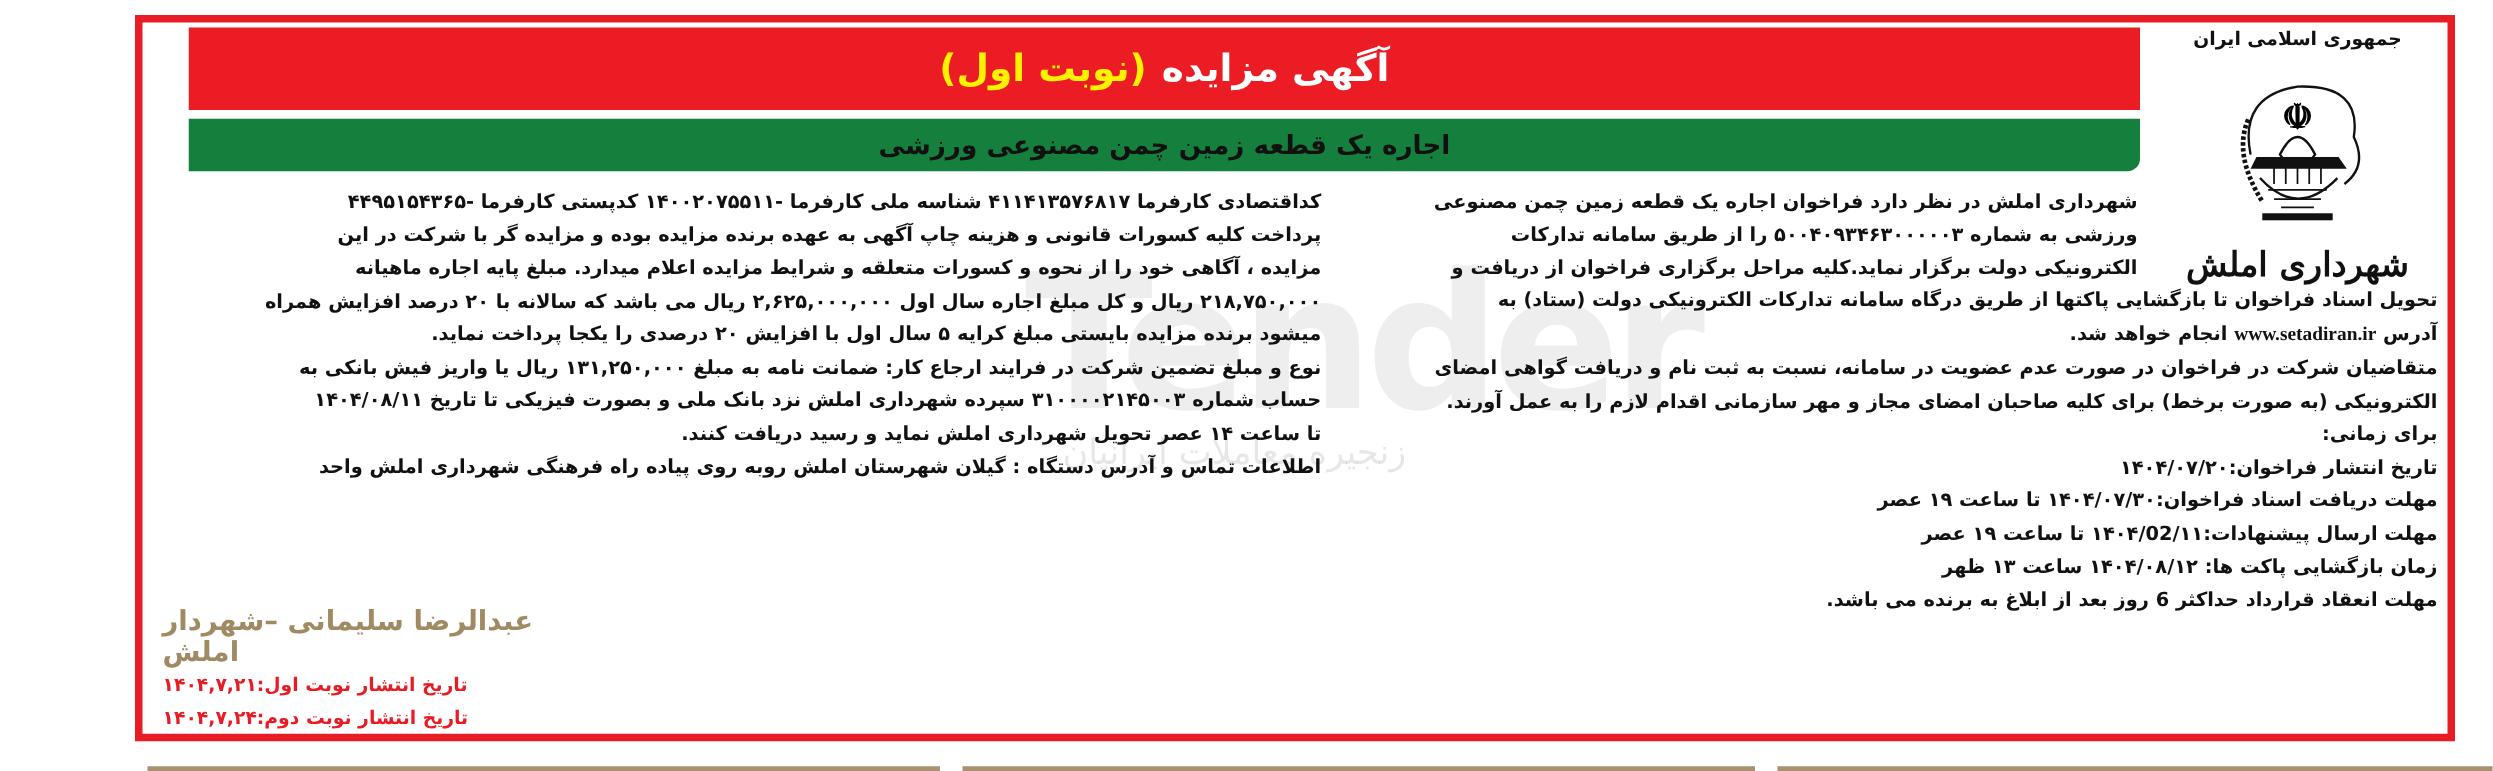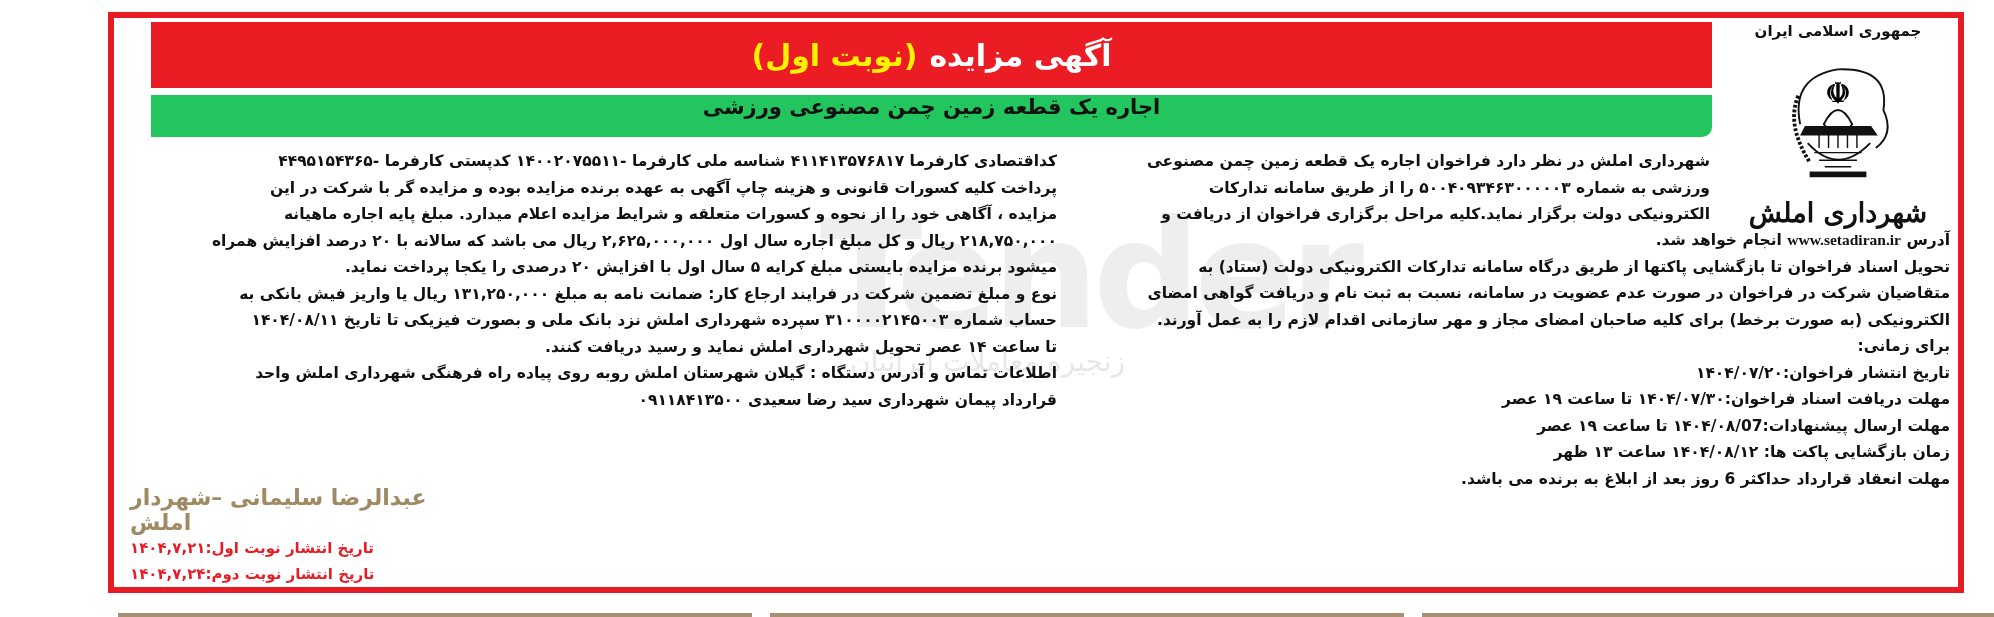--- a/index.html
+++ b/index.html
@@ -20,21 +20,21 @@
   .title-banner {
     position: absolute; left: 151px; top: 22px; width: 1561px; height: 66px;
     background: #ec1c24; display: flex; align-items: center; justify-content: center;
     direction: rtl; gap: 12px;
   }
   .title-main { color: #ffffff; font-weight: bold; font-size: 30px; font-family: "DejaVu Sans", sans-serif; text-align: center; }
   .title-round { color: #fff200; font-weight: bold; font-size: 30px; font-family: "DejaVu Sans", sans-serif; }
 
   .subtitle-bar {
     position: absolute; left: 151px; top: 95px; width: 1561px; height: 42px;
-    background: #22c55e; border-radius: 0 0 10px 0; display: flex; justify-content: center;
+    background: #15803d; border-radius: 0 0 10px 0; display: flex; align-items: center; justify-content: center;
     direction: rtl;
   }
   .subtitle-text { font-weight: bold; font-size: 21px; color: #111; }
 
   
   .logo-block {
     position: absolute; left: 1722px; top: 18px; width: 232px; height: 210px;
     display: flex; flex-direction: column; align-items: center; direction: rtl; gap: 12px;
   }
   .logo-country { font-size: 15px; font-weight: bold; margin-top: 4px; }
@@ -100,47 +100,46 @@
   <div class="logo-name">شهرداری املش</div>
 </div>
 
 <div class="col col-right-top">
   <span class="line">شهرداری املش در نظر دارد فراخوان اجاره یک قطعه زمین چمن مصنوعی</span>
   <span class="line">ورزشی به شماره ۵۰۰۴۰۹۳۴۶۳۰۰۰۰۰۳ را از طریق سامانه تدارکات</span>
   <span class="line">الکترونیکی دولت برگزار نماید.کلیه مراحل برگزاری فراخوان از دریافت و</span>
 </div>
 
 <div class="col col-right-main">
+  <span class="line">تحویل اسناد فراخوان تا بازگشایی پاکتها از طریق درگاه سامانه تدارکات الکترونیکی دولت (ستاد) به</span>
   <span class="line">
     <span>آدرس</span>
     <span class="url">www.setadiran.ir</span>
     <span>انجام خواهد شد.</span>
   </span>
-  <span class="line">تحویل اسناد فراخوان تا بازگشایی پاکتها از طریق درگاه سامانه تدارکات الکترونیکی دولت (ستاد) به</span>
   <span class="line">متقاضیان شرکت در فراخوان در صورت عدم عضویت در سامانه، نسبت به ثبت نام و دریافت گواهی امضای</span>
   <span class="line">الکترونیکی (به صورت برخط) برای کلیه صاحبان امضای مجاز و مهر سازمانی اقدام لازم را به عمل آورند.</span>
   <span class="line">برای زمانی:</span>
   <span class="line">تاریخ انتشار فراخوان:۱۴۰۴/۰۷/۲۰</span>
   <span class="line">مهلت دریافت اسناد فراخوان:۱۴۰۴/۰۷/۳۰ تا ساعت ۱۹ عصر</span>
-  <span class="line">مهلت ارسال پیشنهادات:۱۴۰۴/۰۸/07 تا ساعت ۱۹ عصر</span>
+  <span class="line">مهلت ارسال پیشنهادات:۱۴۰۴/02/۱۱ تا ساعت ۱۹ عصر</span>
   <span class="line">زمان بازگشایی پاکت ها: ۱۴۰۴/۰۸/۱۲ ساعت ۱۳ ظهر</span>
   <span class="line">مهلت انعقاد قرارداد حداکثر 6 روز بعد از ابلاغ به برنده می باشد.</span>
 </div>
 
 <div class="col col-left">
   <span class="line">کداقتصادی کارفرما ۴۱۱۴۱۳۵۷۶۸۱۷ شناسه ملی کارفرما -۱۴۰۰۲۰۷۵۵۱۱ کدپستی کارفرما -۴۴۹۵۱۵۴۳۶۵</span>
   <span class="line">پرداخت کلیه کسورات قانونی و هزینه چاپ آگهی به عهده برنده مزایده بوده و مزایده گر با شرکت در این</span>
   <span class="line">مزایده ، آگاهی خود را از نحوه و کسورات متعلقه و شرایط مزایده اعلام میدارد. مبلغ پایه اجاره ماهیانه</span>
   <span class="line">۲۱۸,۷۵۰,۰۰۰ ریال و کل مبلغ اجاره سال اول ۲,۶۲۵,۰۰۰,۰۰۰ ریال می باشد که سالانه با ۲۰ درصد افزایش همراه</span>
   <span class="line">میشود برنده مزایده بایستی مبلغ کرایه ۵ سال اول با افزایش ۲۰ درصدی را یکجا پرداخت نماید.</span>
   <span class="line">نوع و مبلغ تضمین شرکت در فرایند ارجاع کار: ضمانت نامه به مبلغ ۱۳۱,۲۵۰,۰۰۰ ریال یا واریز فیش بانکی به</span>
   <span class="line">حساب شماره ۳۱۰۰۰۰۲۱۴۵۰۰۳ سپرده شهرداری املش نزد بانک ملی و بصورت فیزیکی تا تاریخ ۱۴۰۴/۰۸/۱۱</span>
   <span class="line">تا ساعت ۱۴ عصر تحویل شهرداری املش نماید و رسید دریافت کنند.</span>
   <span class="line">اطلاعات تماس و آدرس دستگاه : گیلان شهرستان املش روبه روی پیاده راه فرهنگی شهرداری املش واحد</span>
-  <span class="line">قرارداد پیمان شهرداری سید رضا سعیدی ۰۹۱۱۸۴۱۳۵۰۰</span>
 </div>
 
 <div class="signature">
   <div class="sig-name">عبدالرضا سلیمانی –شهردار املش</div>
   <div class="sig-date">تاریخ انتشار نوبت اول:۱۴۰۴,۷,۲۱</div>
   <div class="sig-date">تاریخ انتشار نوبت دوم:۱۴۰۴,۷,۲۴</div>
 </div>
 
 <div class="strip s1"></div>
 <div class="strip s2"></div>

